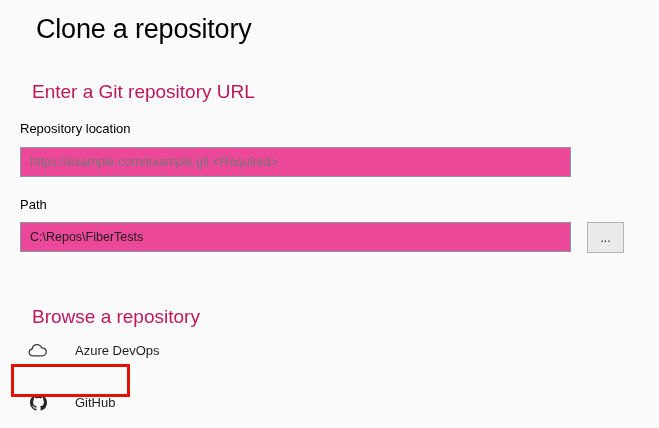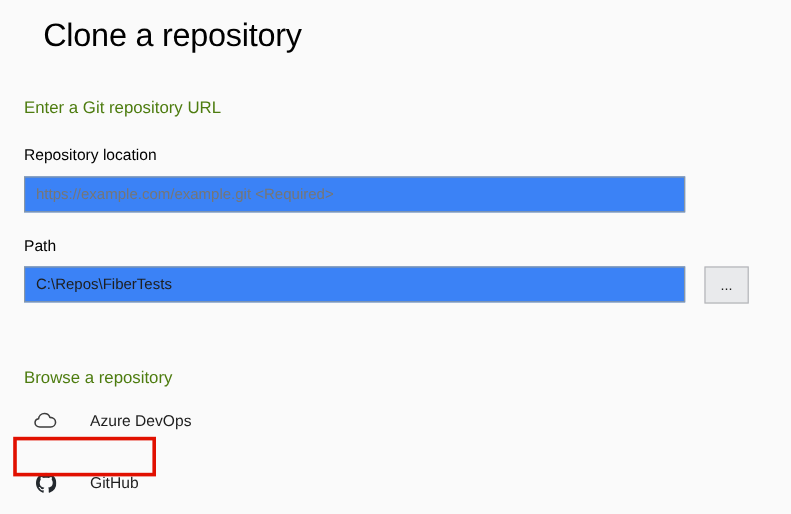--- a/index.html
+++ b/index.html
@@ -13,39 +13,39 @@
   }
   .abs { position: absolute; }
 
   .page-title {
     left: 36px; top: 14px;
     font-size: 27px; font-weight: 400;
     letter-spacing: -0.2px;
     color: #000000;
   }
   .section-heading {
-    left: 20px;
-    font-size: 14px; font-weight: 400;
-    color: #4d7c0f;
+    left: 32px;
+    font-size: 19px; font-weight: 400;
+    color: #be185d;
   }
   .heading-url { top: 81px; }
   .heading-browse { top: 306px; }
 
   .field-label {
     left: 20px;
     font-size: 13px;
     color: #000000;
   }
   .label-location { top: 121px; }
   .label-path { top: 197px; }
 
   .text-input {
     left: 20px; width: 551px; height: 30px;
     border: 1px solid #8b98a3;
-    background: #3b82f6;
+    background: #ec4899;
     font-family: "Liberation Sans", sans-serif;
     font-size: 12.5px;
     color: #1e1e1e;
     padding: 0 9px;
     outline: none;
   }
   .text-input::placeholder { color: #767676; opacity: 1; }
   .input-url  { top: 147px; }
   .input-path { top: 222px; }
 

